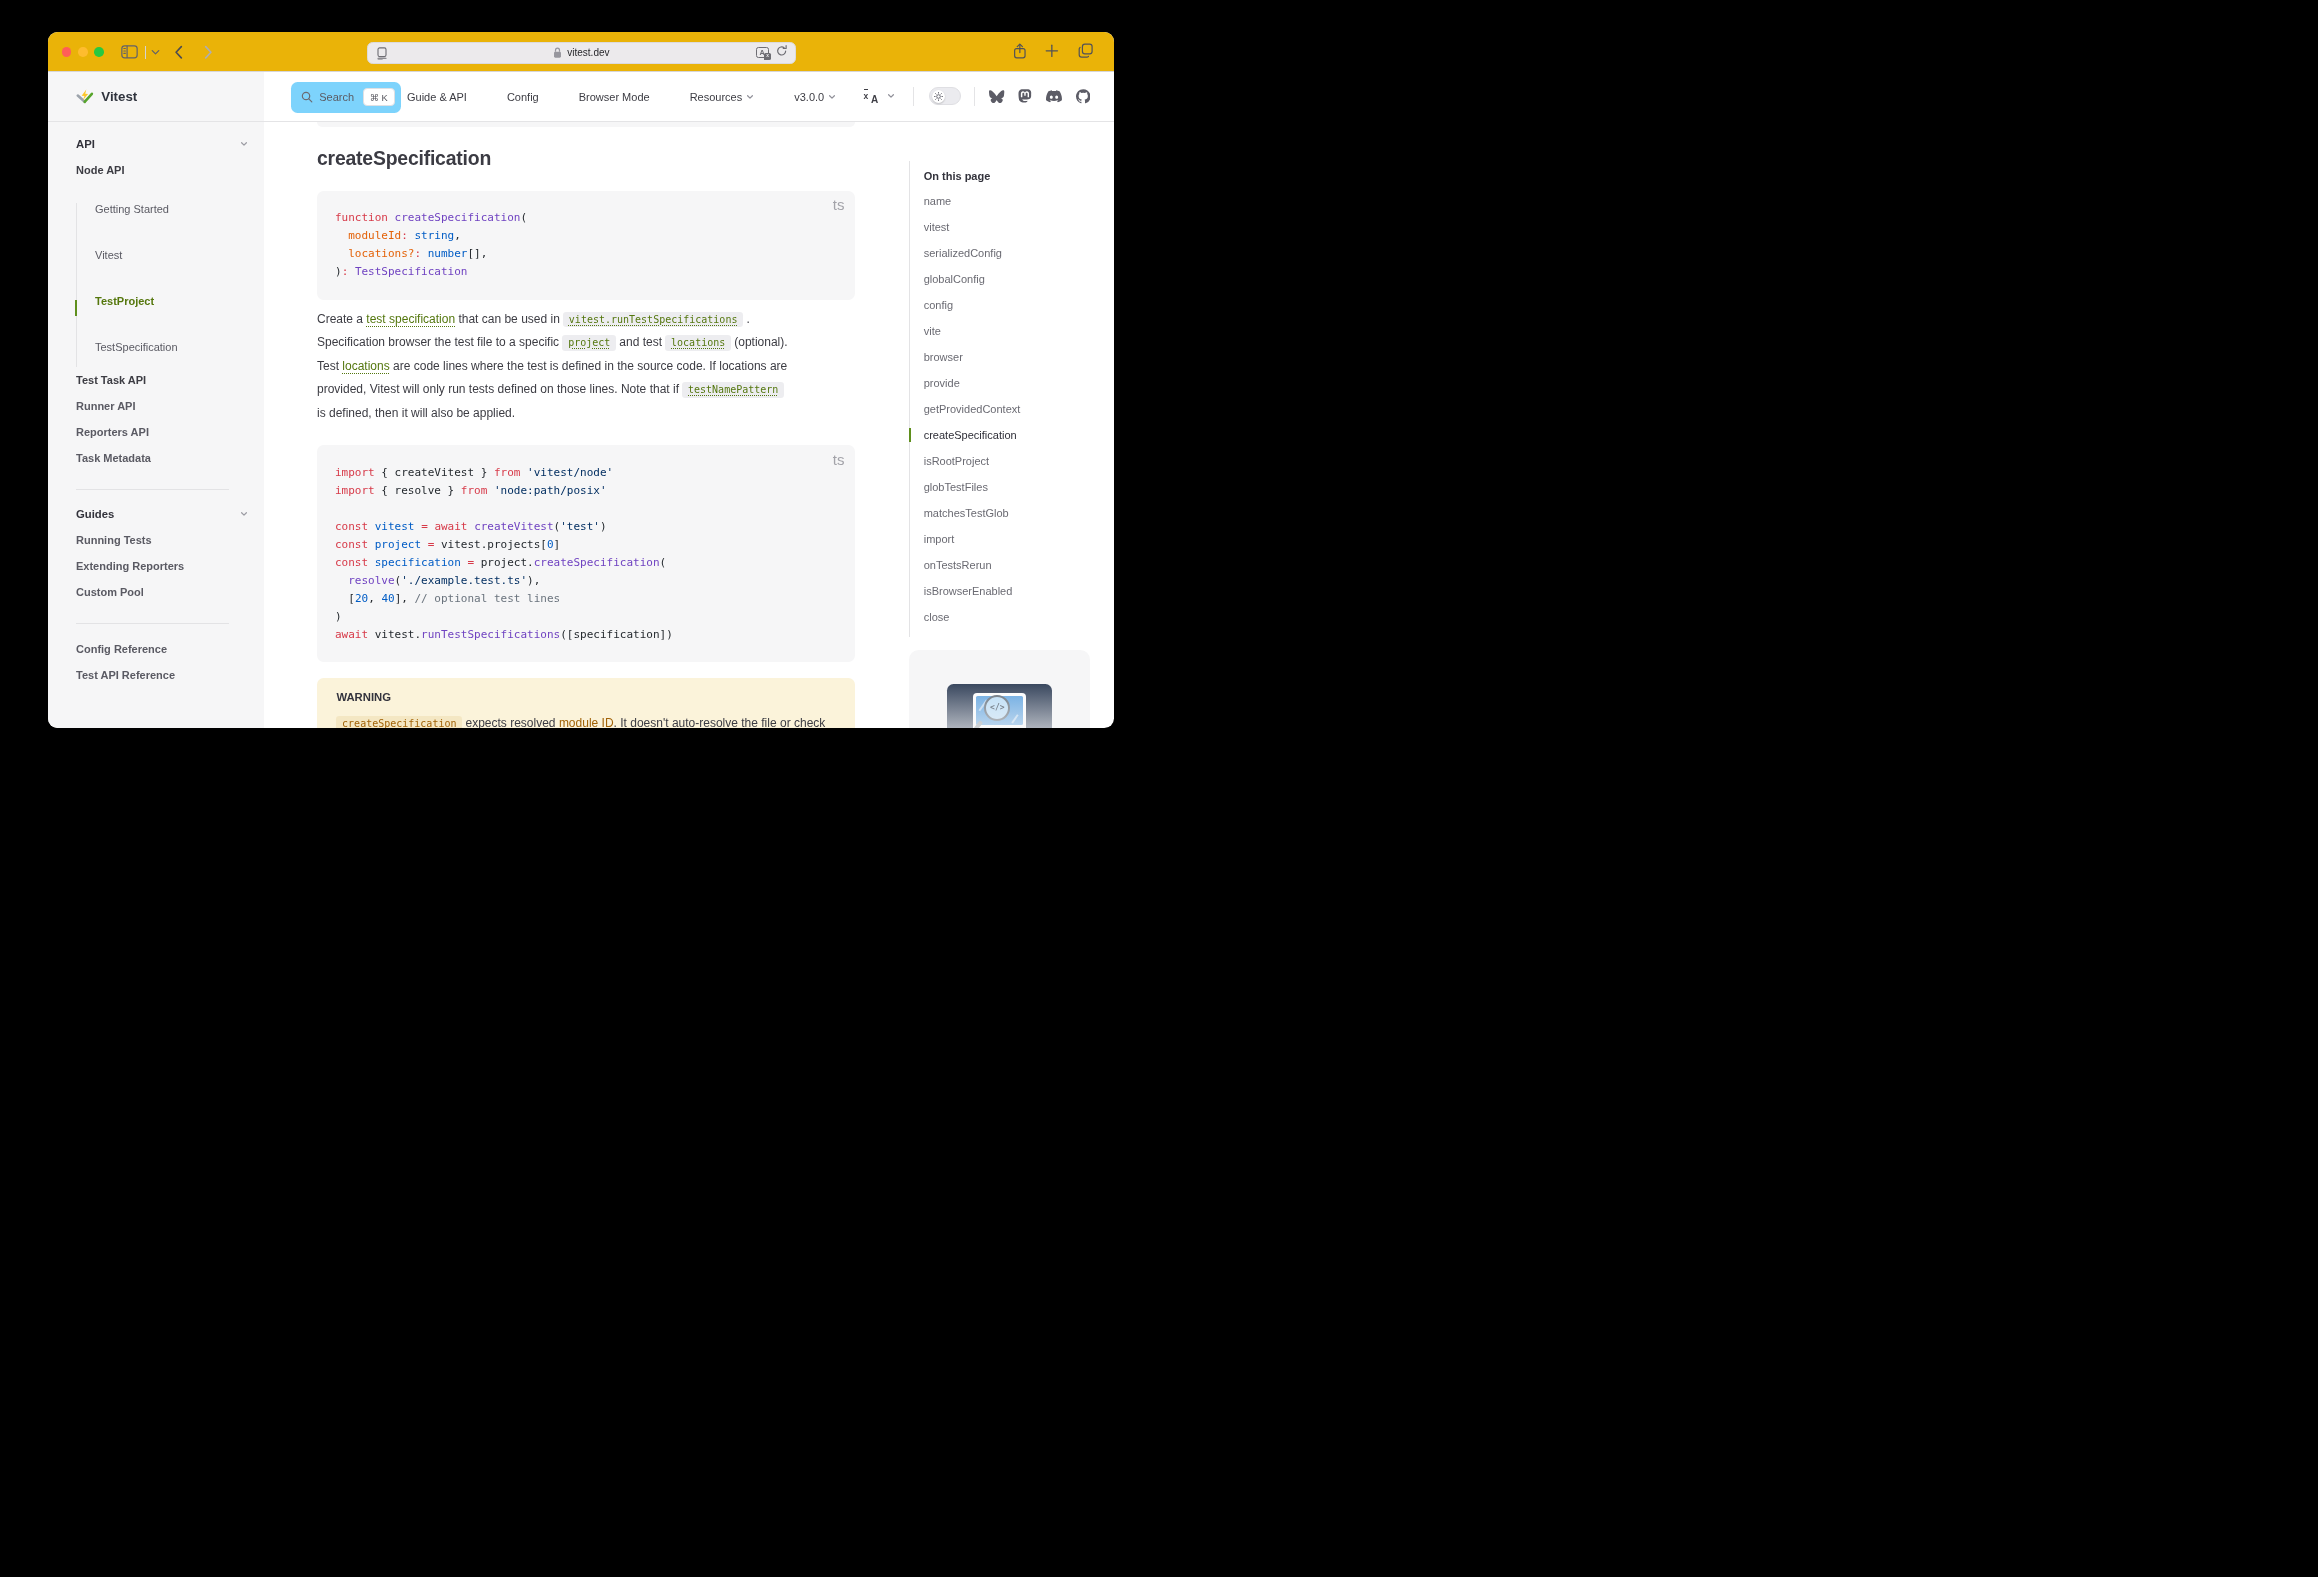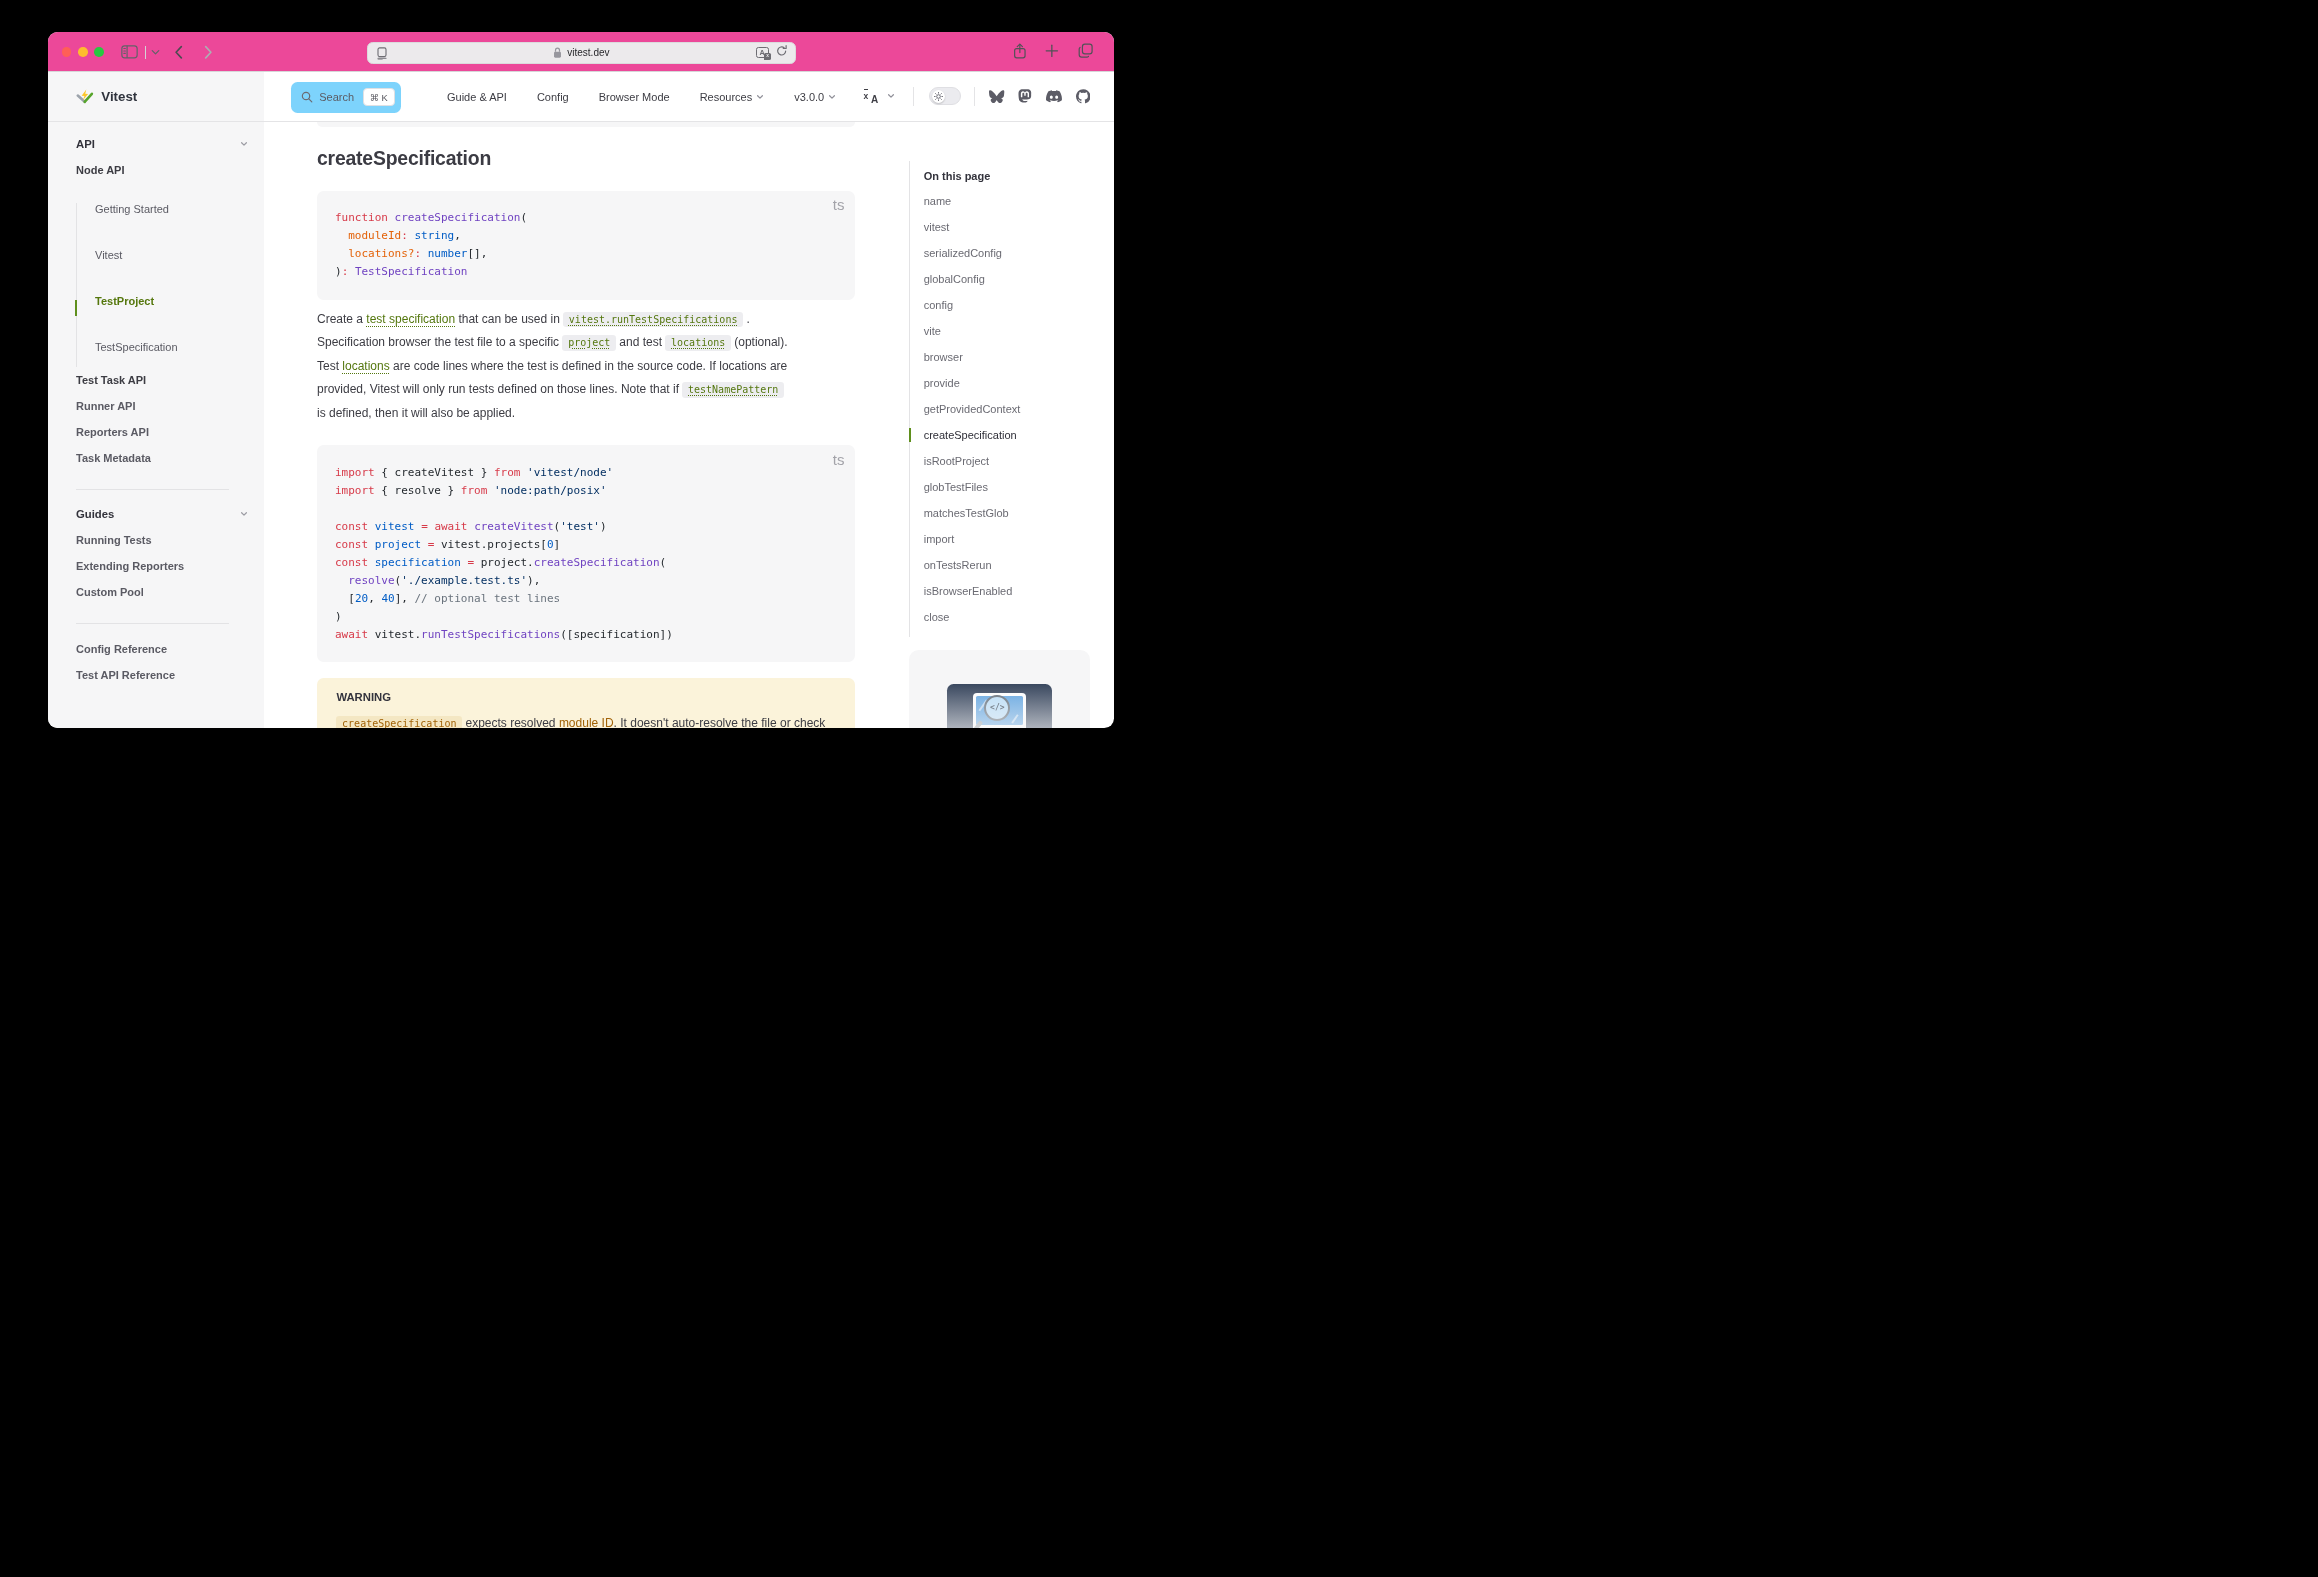--- a/index.html
+++ b/index.html
@@ -3,21 +3,21 @@
 <meta charset="utf-8">
 <style>
   * { margin:0; padding:0; box-sizing:border-box; }
   html,body { background:#000; }
   body { font-family:"Liberation Sans", sans-serif; }
   .stage { position:relative; width:1159px; height:789px; background:#000; overflow:hidden; }
   .window { position:absolute; left:48px; top:32px; width:1066px; height:696px; background:#fff;
             border-radius:9.7px; overflow:hidden; box-shadow:0 24px 57px rgba(0,0,0,.6); }
 
   
-  .toolbar { position:absolute; left:0; top:0; width:100%; height:40px; background:#ec4899;
+  .toolbar { position:absolute; left:0; top:0; width:100%; height:40px; background:#eab308;
              border-bottom:0.8px solid #d7d6d8; }
   .traffic { position:absolute; left:13.7px; top:15.3px; display:flex; gap:6.5px; }
   .tl { width:9.7px; height:9.7px; border-radius:50%; display:block; }
   .tl.red{background:#ff5f57}.tl.yellow{background:#febc2e}.tl.green{background:#28c840}
   .tbicon { position:absolute; top:0; height:40px; display:flex; align-items:center; color:#636268; }
   .tb-sep { position:absolute; top:13.7px; width:0.8px; height:13px; background:#d4d3d5; }
   .urlbar { position:absolute; left:319px; top:9.7px; width:429px; height:22px; background:#eceaec;
             border:0.8px solid #dcdbdd; border-radius:5.7px; display:flex; align-items:center; }
   .url-left { position:absolute; left:8px; top:4px; color:#6e6d73; }
   .url-center { position:absolute; left:0; right:0; top:0; height:100%; display:flex; align-items:center;
@@ -36,21 +36,21 @@
   .logo-zone { position:absolute; left:0; top:0; width:216px; height:49px; background:#f6f6f7;
                display:flex; align-items:center; padding-left:28px; gap:7.3px; }
   .logo-text { font-size:13.3px; font-weight:700; color:#2f333d; }
   .search { position:absolute; left:243px; top:9.7px; width:110px; height:31px; background:#7dd3fc;
             border-radius:6.5px; display:flex; align-items:center; padding:0 6.5px 0 9.7px; gap:6.5px; cursor:pointer; }
   .search-label { font-size:11px; color:#5b5b63; flex:1; }
   .search kbd { font-family:"Liberation Sans",sans-serif; font-size:9.3px; color:#55555d;
                 border:0.8px solid #e0e0e3; background:#fff; border-radius:4px; padding:2.4px 5.7px; }
   .topnav { position:absolute; left:347px; right:24px; top:0; height:49px; display:flex; align-items:center;
             justify-content:flex-end; font-size:11px; font-weight:500; color:#3c3c43; }
-  .nav-link { margin-left:30px; display:flex; align-items:center; gap:4px; cursor:pointer; white-space:nowrap;justify-content:flex-end; }
+  .nav-link { margin-left:40px; display:flex; align-items:center; gap:4px; cursor:pointer; white-space:nowrap;justify-content:flex-end; }
   .nav-link .chev-svg { color:#8f8f98; margin-top:0.8px; }
   .hdr-controls { display:flex; align-items:center; margin-left:27.4px; }
   .tr-wrap { position:relative; width:17px; height:14.5px; color:#3f3f46; cursor:pointer; }
   .tr-x { position:absolute; left:0; top:1.6px; font-size:8.5px; font-weight:700; }
   .tr-x::before { content:""; position:absolute; left:0.8px; top:-2px; width:4px; height:1.1px; background:currentColor; }
   .tr-a { position:absolute; right:2.4px; bottom:-0.8px; font-size:10px; font-weight:700; }
   .hdr-sep { width:0.8px; height:19.4px; background:#e4e4e6; }
   .toggle { position:relative; width:32px; height:18px; border-radius:9px; background:#ebebef;
             border:0.8px solid #dfdfe3; cursor:pointer; }
   .toggle .knob { position:absolute; left:1.6px; top:1.2px; width:13.7px; height:13.7px; border-radius:50%;

